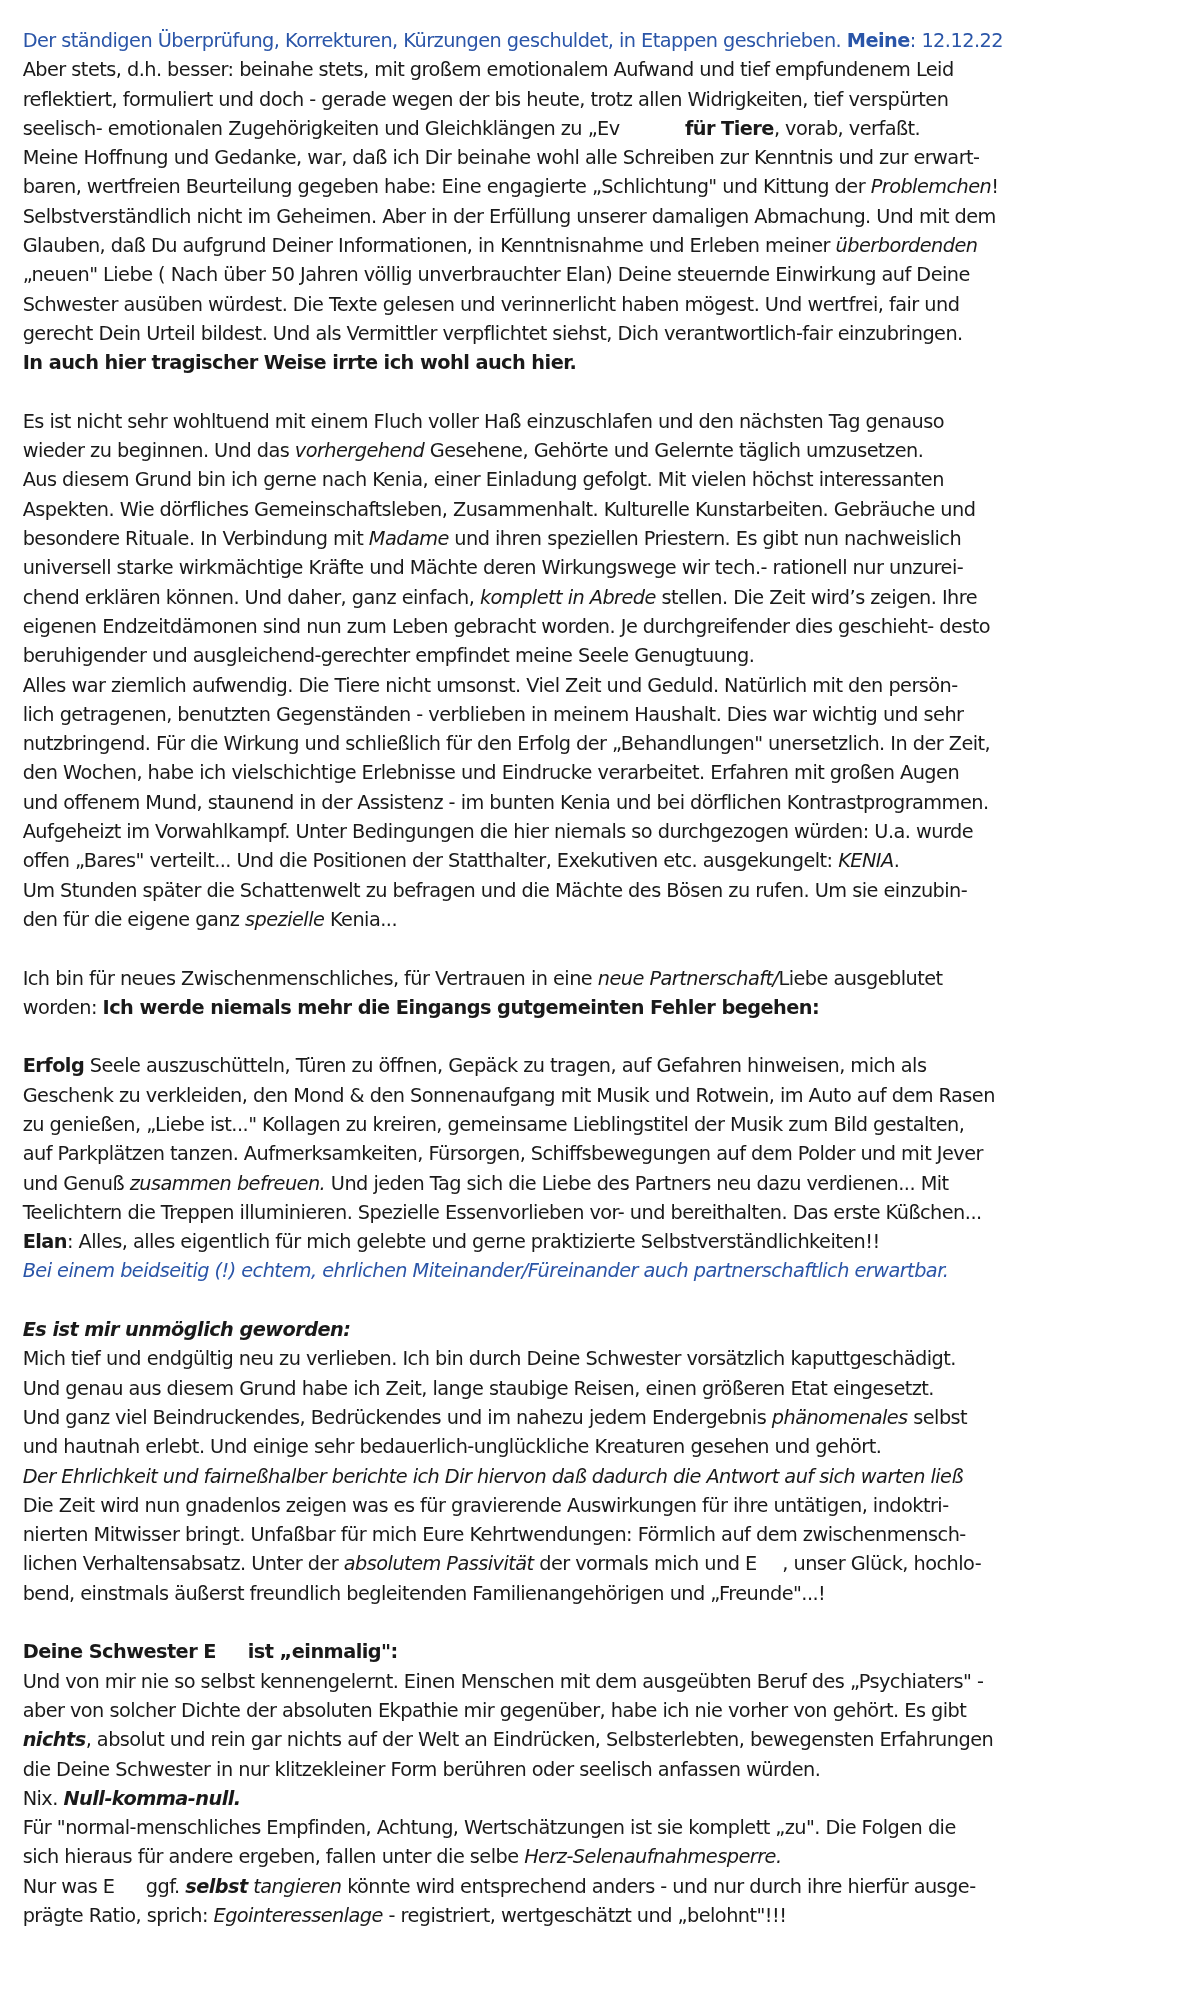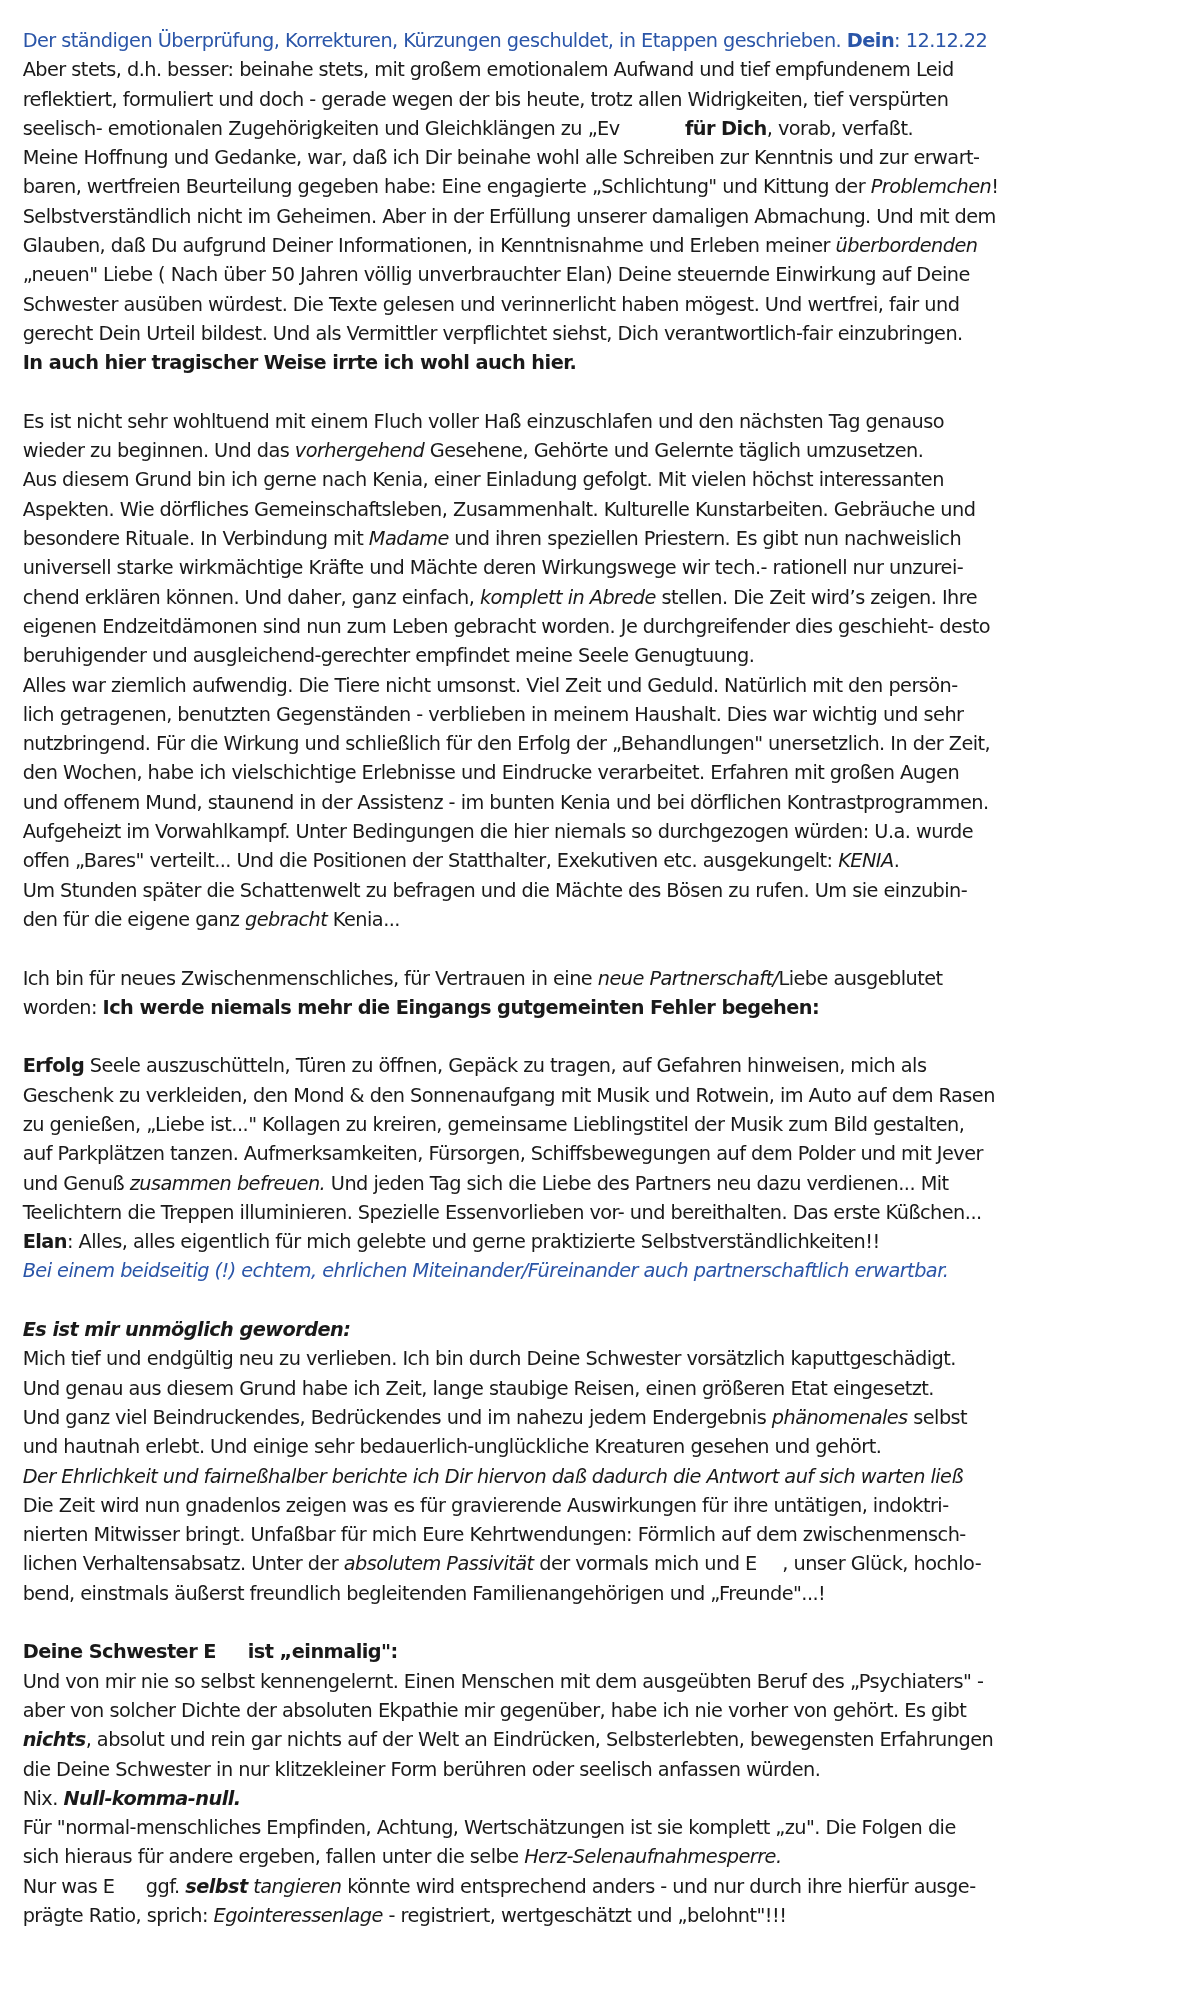--- a/index.html
+++ b/index.html
@@ -24,26 +24,26 @@
   .i { font-style: italic; }
   .bi { font-weight: bold; font-style: italic; }
   .redact { display: inline-block; width: 60px; }
   .redact-s { display: inline-block; width: 26px; }
 </style>
 </head>
 <body>
 
 <div class="page">
 
-  <span class="line blue"><span>Der ständigen Überprüfung, Korrekturen, Kürzungen geschuldet, in Etappen geschrieben. </span><span class="b">Dein</span><span>: 12.12.22</span></span>
+  <span class="line blue"><span>Der ständigen Überprüfung, Korrekturen, Kürzungen geschuldet, in Etappen geschrieben. </span><span class="b">Meine</span><span>: 12.12.22</span></span>
 
   <div>
     <span class="line">Aber stets, d.h. besser: beinahe stets, mit großem emotionalem Aufwand und tief empfundenem Leid</span>
     <span class="line">reflektiert, formuliert und doch - gerade wegen der bis heute, trotz allen Widrigkeiten, tief verspürten</span>
-    <span class="line"><span>seelisch- emotionalen Zugehörigkeiten und Gleichklängen zu „Ev</span><span class="redact"></span><span class="b"> für Dich</span><span>, vorab, verfaßt.</span></span>
+    <span class="line"><span>seelisch- emotionalen Zugehörigkeiten und Gleichklängen zu „Ev</span><span class="redact"></span><span class="b"> für Tiere</span><span>, vorab, verfaßt.</span></span>
     <span class="line">Meine Hoffnung und  Gedanke, war, daß ich Dir beinahe wohl alle Schreiben zur Kenntnis und zur erwart-</span>
     <span class="line"><span>baren, wertfreien Beurteilung gegeben habe: Eine engagierte „Schlichtung" und Kittung der </span><span class="i">Problemchen</span><span>!</span></span>
     <span class="line">Selbstverständlich nicht im Geheimen. Aber in der Erfüllung unserer damaligen Abmachung. Und mit dem</span>
     <span class="line"><span>Glauben, daß Du aufgrund Deiner Informationen, in Kenntnisnahme und Erleben meiner </span><span class="i">überbordenden</span></span>
     <span class="line">„neuen" Liebe ( Nach über 50 Jahren völlig unverbrauchter Elan) Deine steuernde Einwirkung auf Deine</span>
     <span class="line">Schwester ausüben würdest. Die Texte gelesen und verinnerlicht haben mögest. Und wertfrei, fair und</span>
     <span class="line">gerecht Dein Urteil bildest. Und als Vermittler verpflichtet siehst, Dich verantwortlich-fair einzubringen.</span>
     <span class="line b">In auch hier tragischer Weise irrte ich wohl auch hier.</span>
   </div>
 
@@ -60,21 +60,21 @@
     <span class="line">eigenen Endzeitdämonen sind nun zum Leben gebracht worden. Je durchgreifender dies geschieht- desto</span>
     <span class="line">beruhigender und ausgleichend-gerechter empfindet meine Seele Genugtuung.</span>
     <span class="line">Alles war ziemlich aufwendig. Die Tiere nicht umsonst. Viel Zeit und Geduld. Natürlich mit den persön-</span>
     <span class="line">lich getragenen, benutzten Gegenständen - verblieben in meinem Haushalt. Dies war wichtig und sehr</span>
     <span class="line">nutzbringend. Für die Wirkung und schließlich für den Erfolg der „Behandlungen" unersetzlich. In der Zeit,</span>
     <span class="line">den Wochen, habe ich vielschichtige Erlebnisse und Eindrucke verarbeitet. Erfahren mit großen Augen</span>
     <span class="line">und offenem Mund, staunend in der Assistenz - im bunten Kenia und bei dörflichen Kontrastprogrammen.</span>
     <span class="line">Aufgeheizt im Vorwahlkampf. Unter Bedingungen die hier niemals so durchgezogen würden: U.a. wurde</span>
     <span class="line"><span>offen „Bares" verteilt... Und die Positionen der Statthalter, Exekutiven etc. ausgekungelt: </span><span class="i">KENIA</span><span>.</span></span>
     <span class="line">Um Stunden später die Schattenwelt zu befragen und die Mächte des Bösen zu rufen. Um sie einzubin-</span>
-    <span class="line"><span>den für die eigene ganz </span><span class="i">gebracht</span><span> Kenia...</span></span>
+    <span class="line"><span>den für die eigene ganz </span><span class="i">spezielle</span><span> Kenia...</span></span>
   </div>
 
   <span class="blank"></span>
 
   <div>
     <span class="line"><span>Ich bin für neues Zwischenmenschliches, für Vertrauen in eine </span><span class="i">neue Partnerschaft/</span><span>Liebe ausgeblutet</span></span>
     <span class="line"><span>worden: </span><span class="b">Ich werde niemals mehr die Eingangs gutgemeinten Fehler begehen:</span></span>
   </div>
 
   <span class="blank"></span>

